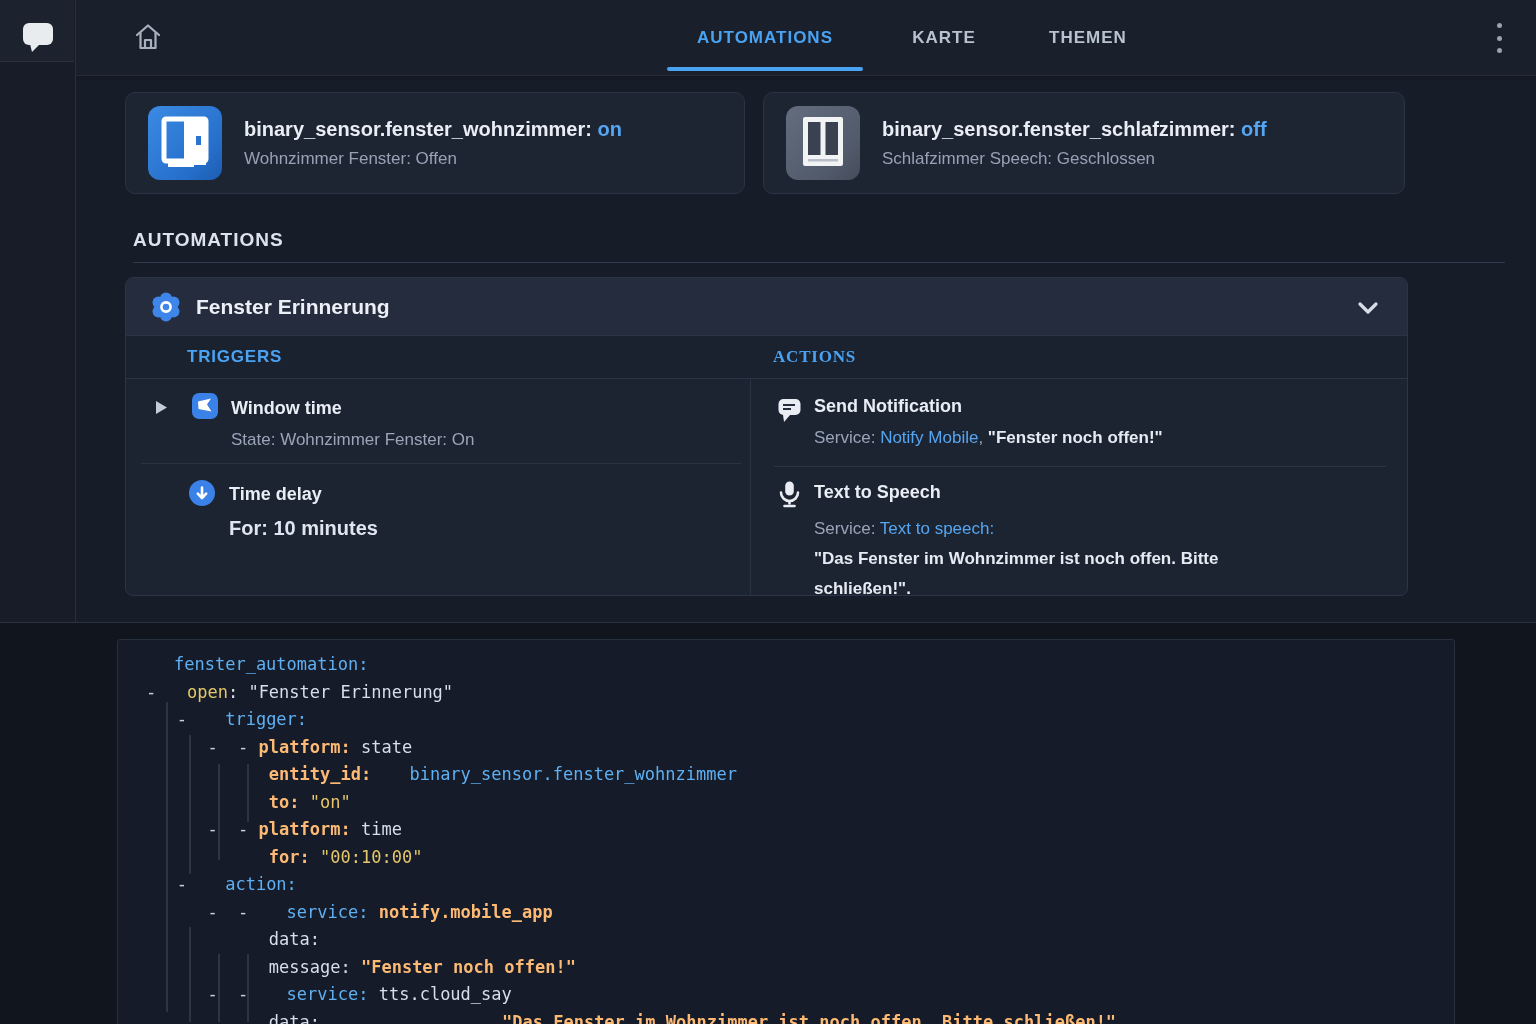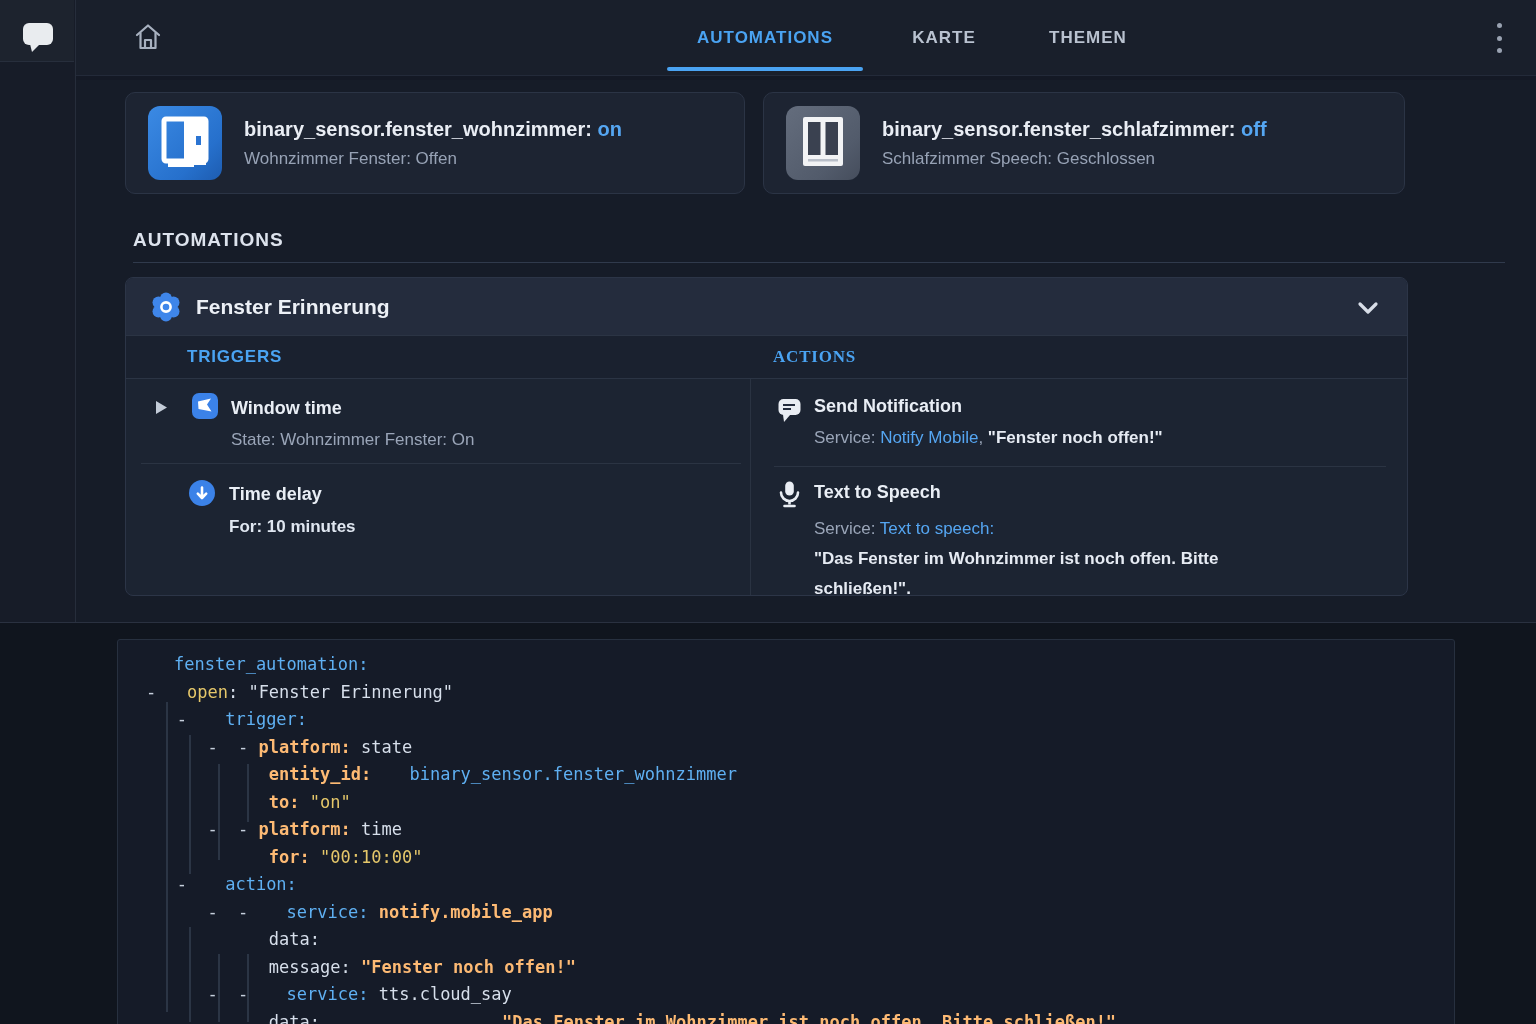--- a/index.html
+++ b/index.html
@@ -46,21 +46,21 @@
   .auto-chevron{position:absolute;right:28px;top:23px;width:22px;height:14px;cursor:pointer;}
   .col-head{height:42px;background:#1a212f;border-top:1px solid #2b3444;border-bottom:1px solid #2b3444;display:flex;}
   .col-head .cell{font-size:17px;font-weight:bold;letter-spacing:0.8px;color:#4aa3f2;display:flex;align-items:center;}
   .cell-trig{width:624px;padding-left:61px;box-sizing:border-box;}
   .cell-act{padding-left:23px;font-family:Liberation Serif, serif;}
   .auto-body{display:flex;height:218px;}
   .col-left{width:624px;border-right:1px solid #2a3342;position:relative;}
   .col-right{flex:1;position:relative;}
   .row-title{font-size:18px;font-weight:bold;color:#e9eef5;}
   .row-sub{font-size:17px;color:#9aa5b8;margin-top:11px;}
-  .row-sub-bold{font-size:17px;font-weight:bold;color:#dfe6f0;margin-top:12px;}
+  .row-sub-bold{font-size:20px;font-weight:bold;color:#dfe6f0;margin-top:12px;}
   .trig-row1{position:relative;padding:19px 0 0 105px;}
   .expand-arrow{position:absolute;left:30px;top:22px;width:11px;height:13px;cursor:pointer;}
   .mini-tile{position:absolute;left:66px;top:14px;width:26px;height:26px;border-radius:7px;background:#3b82e8;}
   .left-div{position:absolute;left:15px;top:84px;width:600px;height:1px;background:#2b3443;}
   .trig-row2{position:relative;padding:22px 0 0 103px;margin-top:12px;}
   .mini-circle{position:absolute;left:63px;top:18px;width:26px;height:26px;border-radius:50%;background:#3b82e8;display:flex;align-items:center;justify-content:center;}
   .act-row1{position:relative;padding:17px 0 0 63px;}
   .act-icon{position:absolute;left:26px;top:18px;}
   .right-div{position:absolute;left:23px;top:87px;width:612px;height:1px;background:#2b3443;}
   .act-row2{position:relative;padding:20px 0 0 63px;margin-top:14px;}

